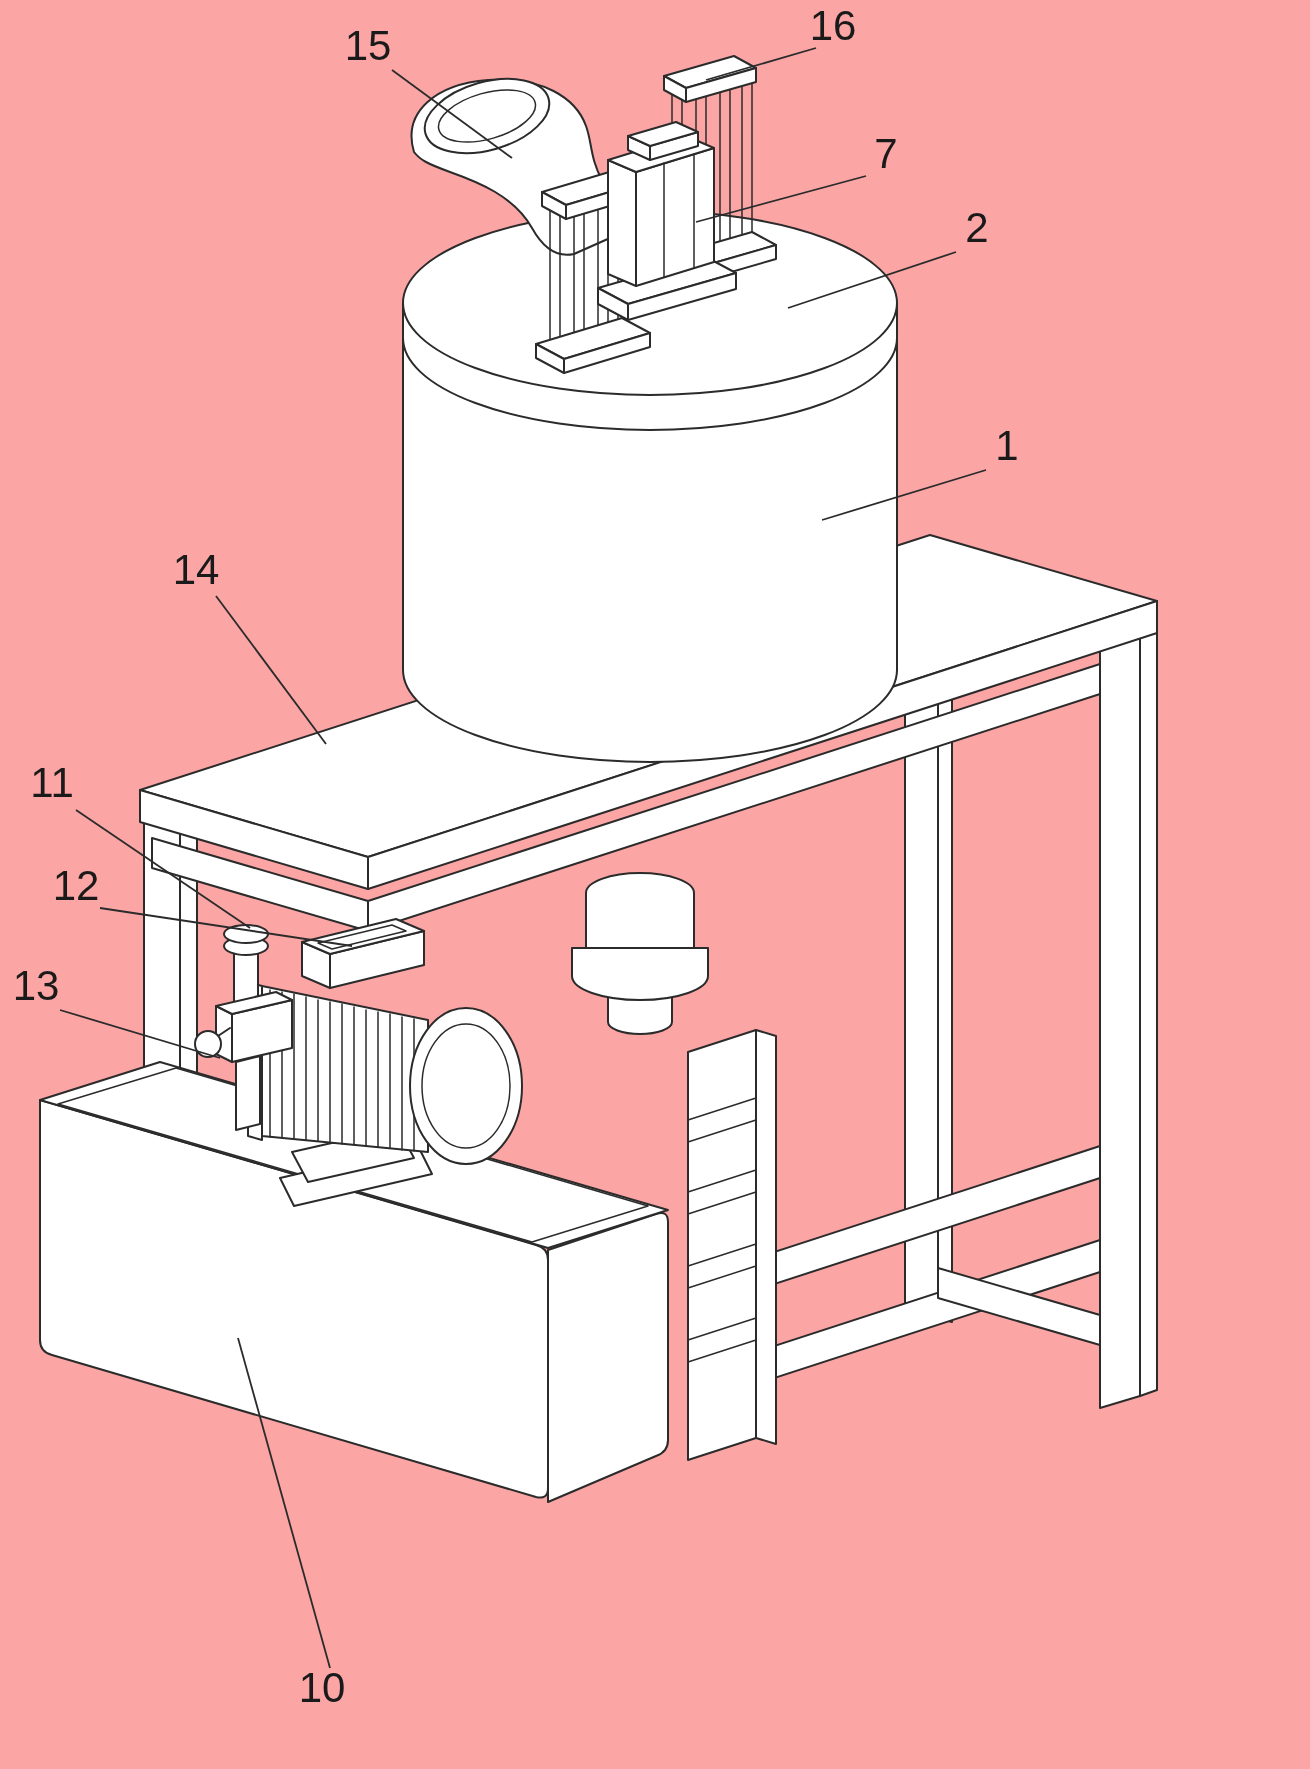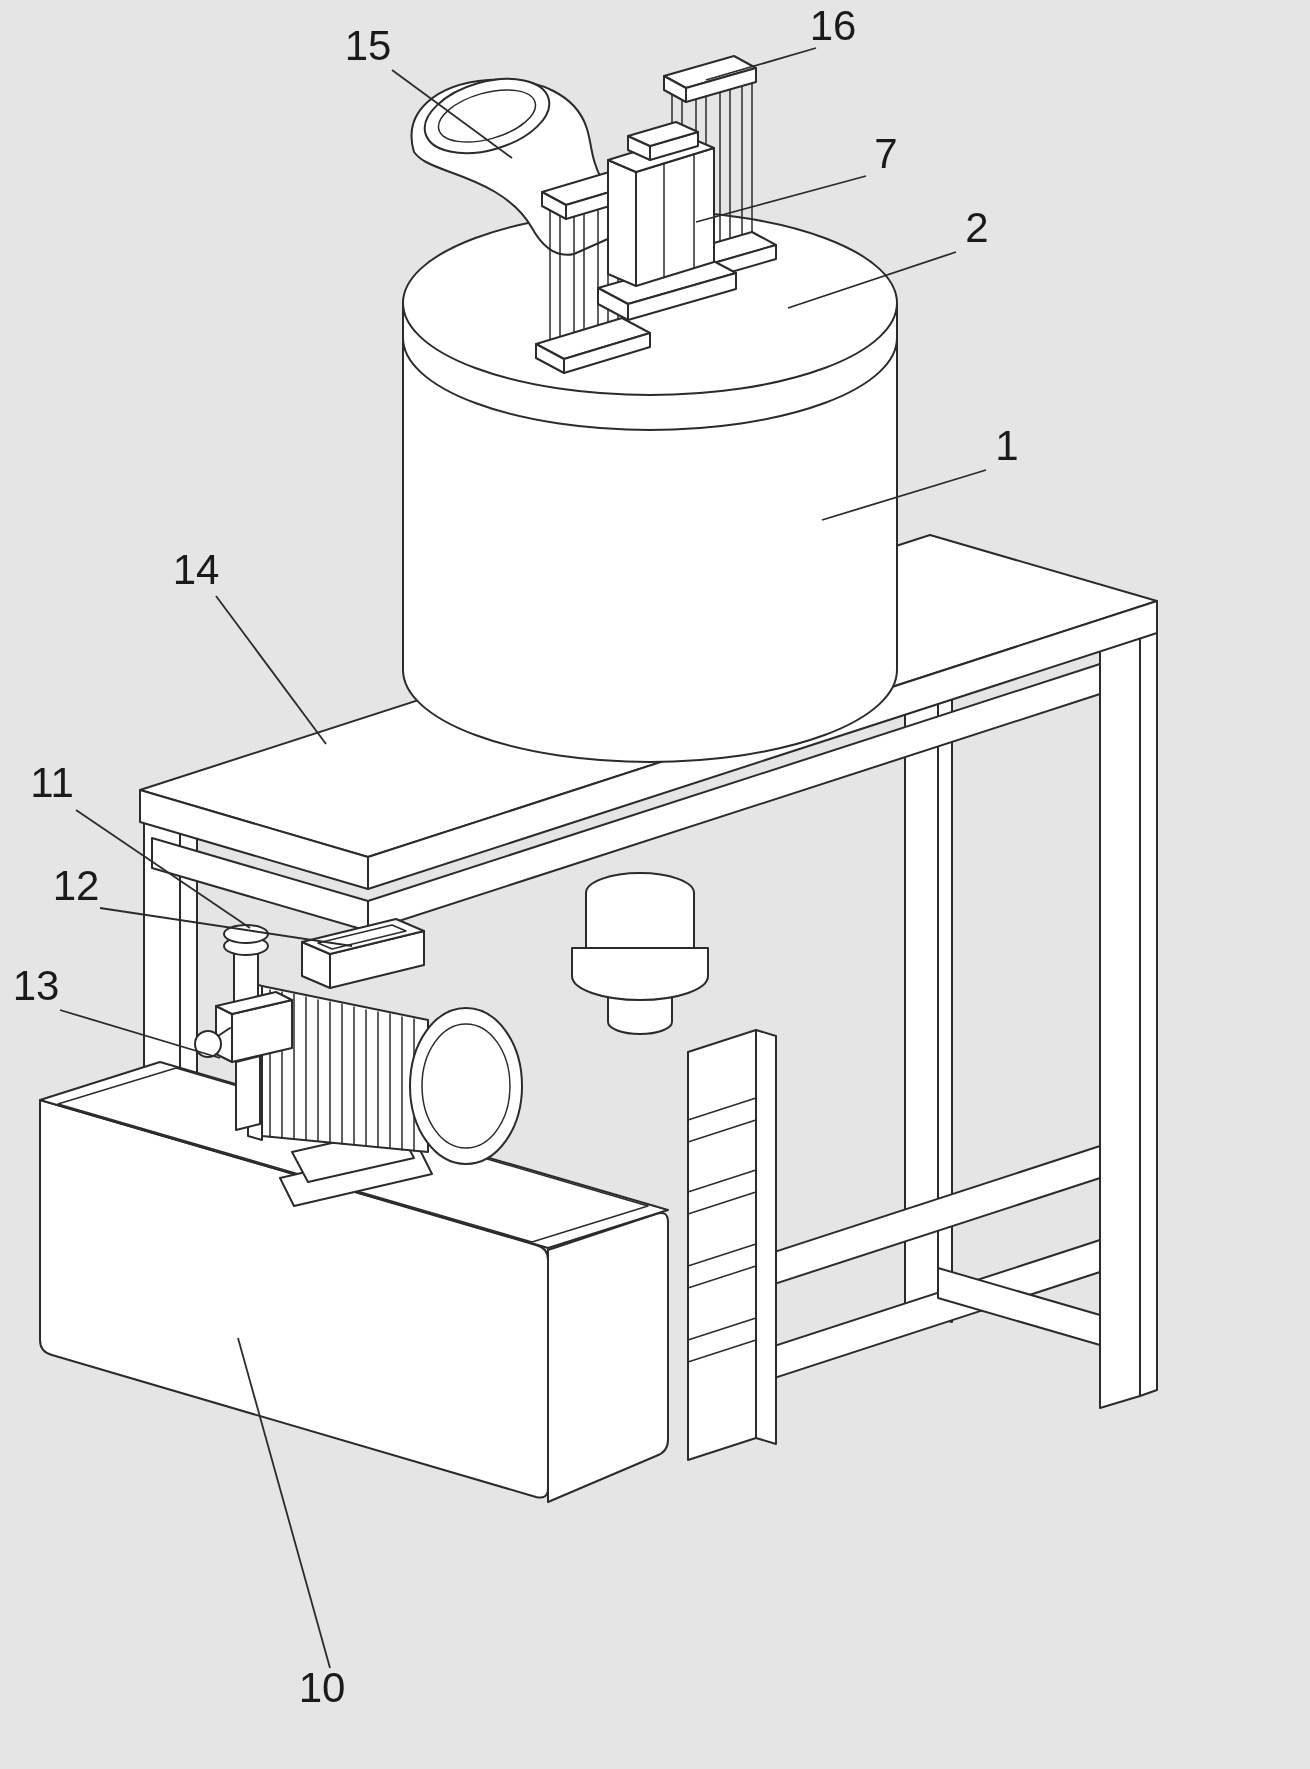--- a/index.html
+++ b/index.html
@@ -1,17 +1,17 @@
 <!DOCTYPE html>
 <html><head>
 <meta charset="utf-8">
 <style>
   html,body{margin:0;padding:0;background:#ffffff;}
   body{width:1310px;height:1769px;overflow:hidden;font-family:"Liberation Sans",sans-serif;}
-  .figure-wrap{position:relative;width:1310px;height:1769px;background:#e5e5e5;}
+  .figure-wrap{position:relative;width:1310px;height:1769px;background:#fca5a5;}
   svg{display:block;}
   .s{fill:#ffffff;stroke:#2b2b2b;stroke-width:2;stroke-linejoin:round;stroke-linecap:round;}
   .l{fill:none;stroke:#2b2b2b;stroke-width:2;stroke-linejoin:round;stroke-linecap:round;}
   .t{fill:none;stroke:#2b2b2b;stroke-width:1.5;stroke-linejoin:round;stroke-linecap:round;}
   .leader{stroke:#2b2b2b;stroke-width:1.8;fill:none;}
   .ref-label{fill:#1a1a1a;}
 </style>
 </head>
 <body>
 

